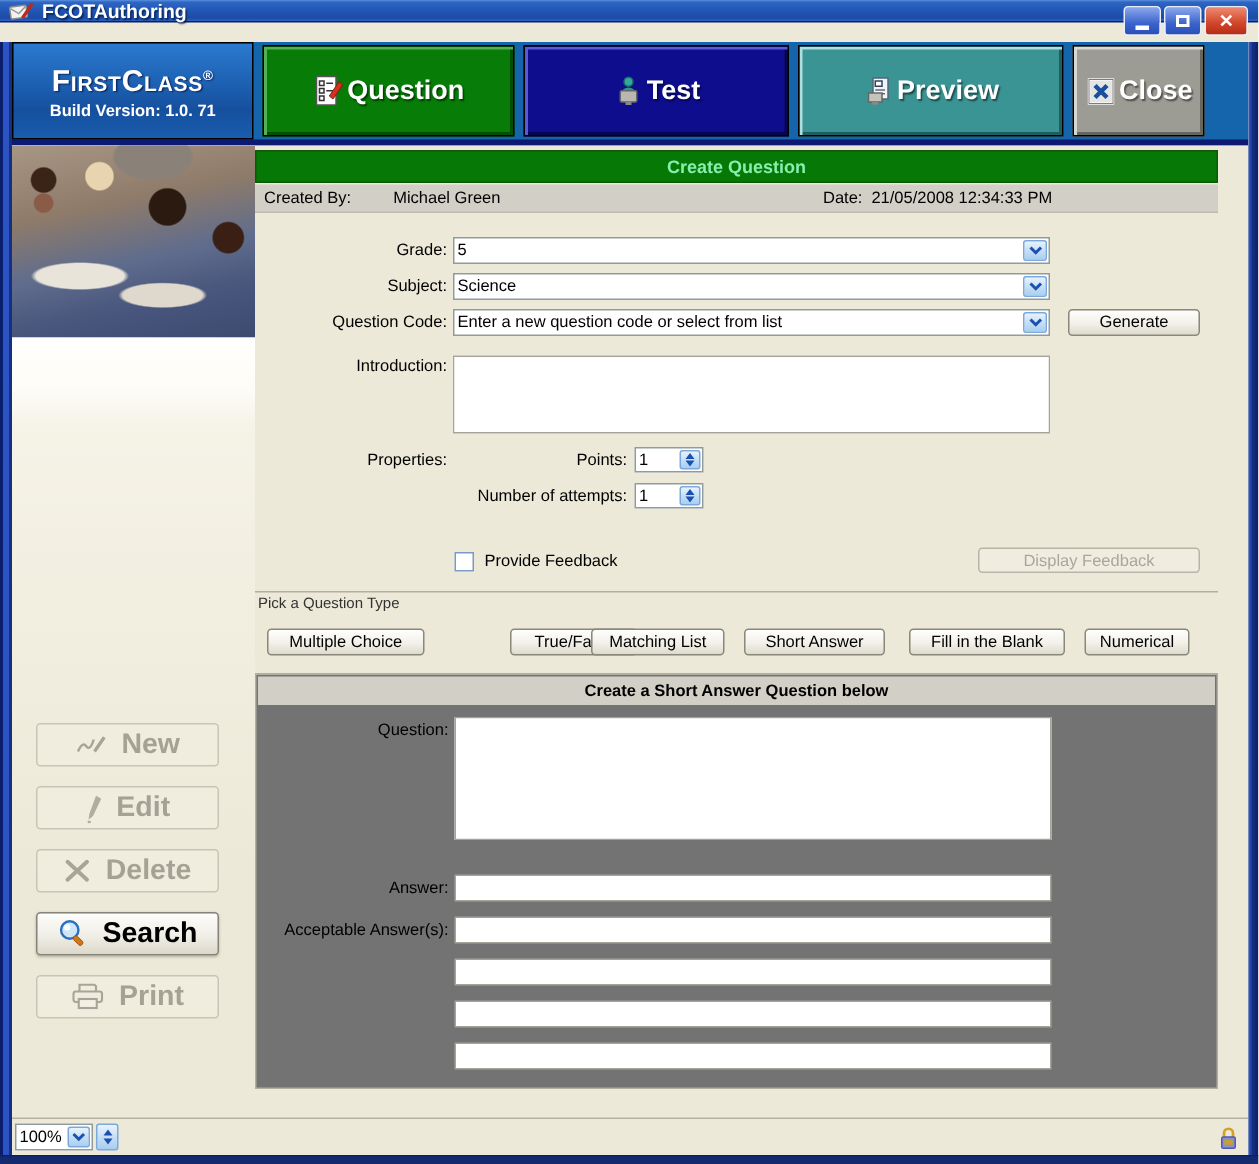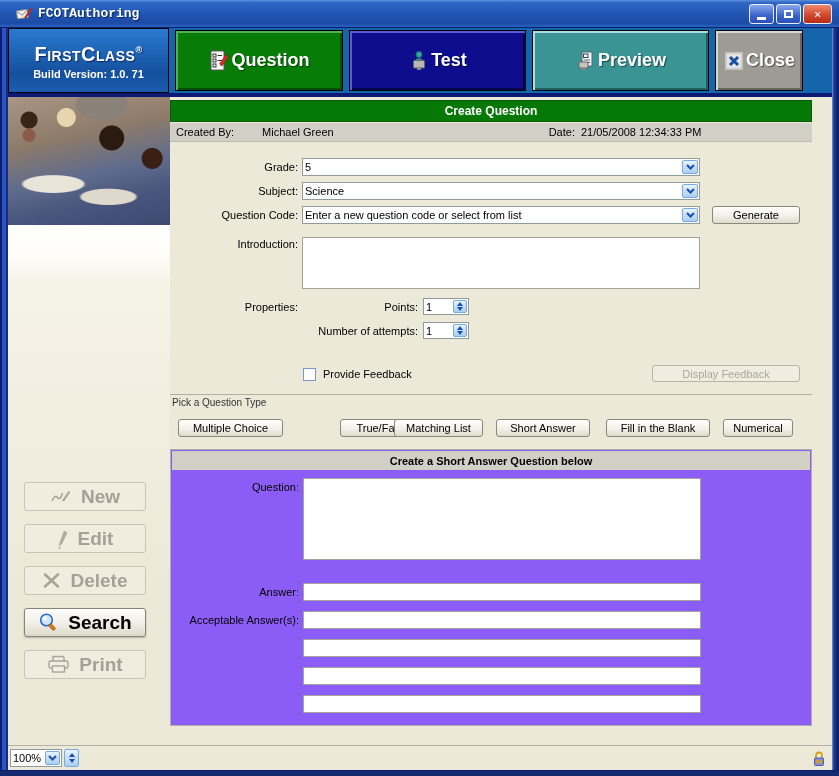--- a/index.html
+++ b/index.html
@@ -4,24 +4,24 @@
 <style>
   * { margin:0; padding:0; box-sizing:border-box; }
   html,body { background:#ffffff; }
   .window {
     position:relative; width:839px; height:776px; overflow:hidden;
     font-family:"Liberation Sans", sans-serif; font-size:11px; color:#000;
     background:#ece9d8;
   }
   
   .titlebar {
-    position:absolute; top:0; left:0; width:839px; height:28px;
+    position:absolute; top:0; left:0; width:839px; height:15px;
     background:linear-gradient(180deg,#5a90dd 0%,#2f66c4 10%,#2258b6 45%,#1c4ba6 85%,#2b63c0 100%);
     border-bottom:1px solid #0a1e6e;
-    display:flex; align-items:center; padding:0 16px; z-index:20;font-family:Liberation Mono, monospace;
+    display:flex; align-items:center; padding:0 6px; z-index:20;
   }
   .app-icon { width:17px; height:17px; margin-right:5px; }
   .title-text { color:#fff; font-weight:bold; font-size:13px; text-shadow:1px 1px 1px rgba(0,20,60,.7); }
   .win-btns { position:absolute; right:7px; top:4px; display:flex; gap:2px; }
   .win-btn {
     width:25px; height:20px; border-radius:3px; border:1px solid #e8eefc;
     display:flex; align-items:center; justify-content:center;
   }
   .win-btn.minb, .win-btn.maxb { background:linear-gradient(180deg,#8aa8ec 0%,#3a62cc 60%,#2a50b8 100%); }
   .win-btn.closeb { background:linear-gradient(180deg,#ee8a70 0%,#d2492e 55%,#b82a14 100%); width:29px; color:#fff; font-weight:bold; font-size:12px; }
@@ -80,21 +80,21 @@
   }
   .side-btn.disabled { border:1px solid #c9c5b6; color:#a5a295; background:#f0eddf; }
   .side-btn.enabled  { border:1px solid #85837a; color:#000;
     background:linear-gradient(180deg,#fdfdfb 0%,#f0eee6 55%,#dcd9ca 100%);
     box-shadow:0 1px 2px rgba(0,0,0,.25); cursor:pointer; }
   
   .main { flex:1; position:relative; }
   .panel { position:absolute; top:0; left:0; width:642px; height:648px; }
   .green-header {
     position:absolute; top:3px; left:0; width:642px; height:22px; background:#067806;
-    color:#ffffff; font-weight:bold; font-size:12px; display:flex; align-items:center; justify-content:center;
+    color:#86efac; font-weight:bold; font-size:12px; display:flex; align-items:center; justify-content:center;
     border:1px solid #0a5a0a;
   }
   .meta-strip {
     position:absolute; top:26px; left:0; width:642px; height:19px; background:#d2cfc6;
     display:flex; align-items:center; border-bottom:1px solid #bdbab0;
   }
   .meta-strip .m-lab { font-weight:normal; }
   .cb-label { margin-left:6px; }
   .cb-value { margin-left:28px; }
   .date-label { margin-left:215px; }
@@ -124,21 +124,21 @@
   .tri-down { width:0; height:0; border-left:3px solid transparent; border-right:3px solid transparent; border-top:4px solid #1a50b0; }
   .checkbox { position:absolute; left:133px; top:271px; width:13px; height:13px; border:1px solid #7b99c8; background:#fff; cursor:pointer; }
   .cbx-label { position:absolute; left:153px; top:271px; }
   .disabled-btn { position:absolute; left:482px; top:268px; width:148px; height:17px;
     border:1px solid #b8b5a8; border-radius:3px; background:#f0ede0; color:#a9a69b;
     display:flex; align-items:center; justify-content:center; font-size:11px; }
   .qtype-section { position:absolute; top:297px; left:0; width:642px; border-top:1px solid #b2afa2; }
   .qtype-label { position:absolute; top:2px; left:2px; font-size:10px; color:#333; }
   .qtype-row { position:absolute; top:322px; left:0; width:642px; height:18px; }
   .qt-btn { position:absolute; top:0; height:18px; }
-  .sa-box { position:absolute; top:352px; left:0; width:642px; height:277px; border:1px solid #b2afa2; background:#8b5cf6; }
+  .sa-box { position:absolute; top:352px; left:0; width:642px; height:277px; border:1px solid #b2afa2; background:#737373; }
   .sa-header { position:absolute; top:1px; left:1px; width:638px; height:19px; background:#d2cfc6;
     font-weight:bold; font-size:11px; display:flex; align-items:center; justify-content:center; }
   .sa-label { position:absolute; width:128px; text-align:right; }
   .line-input { position:absolute; left:132px; width:398px; height:18px; border:1px solid #a6a49a; background:#fff; }
   .line-input input { width:100%; height:100%; border:none; outline:none; font-family:inherit; font-size:11px; padding:0 3px; }
   
   .statusbar { height:25px; border-top:1px solid #b5b2a5; position:relative; background:#ece9d8; }
   .zoom-wrap { position:absolute; left:2px; top:3px; display:flex; align-items:center; }
   .zoom-combo { position:relative; width:52px; height:18px; border:1px solid #919b9c; background:#fff; }
   .zoom-combo input { position:absolute; left:2px; top:1px; width:30px; height:14px; border:none; outline:none; font-size:11px; font-family:inherit; }

